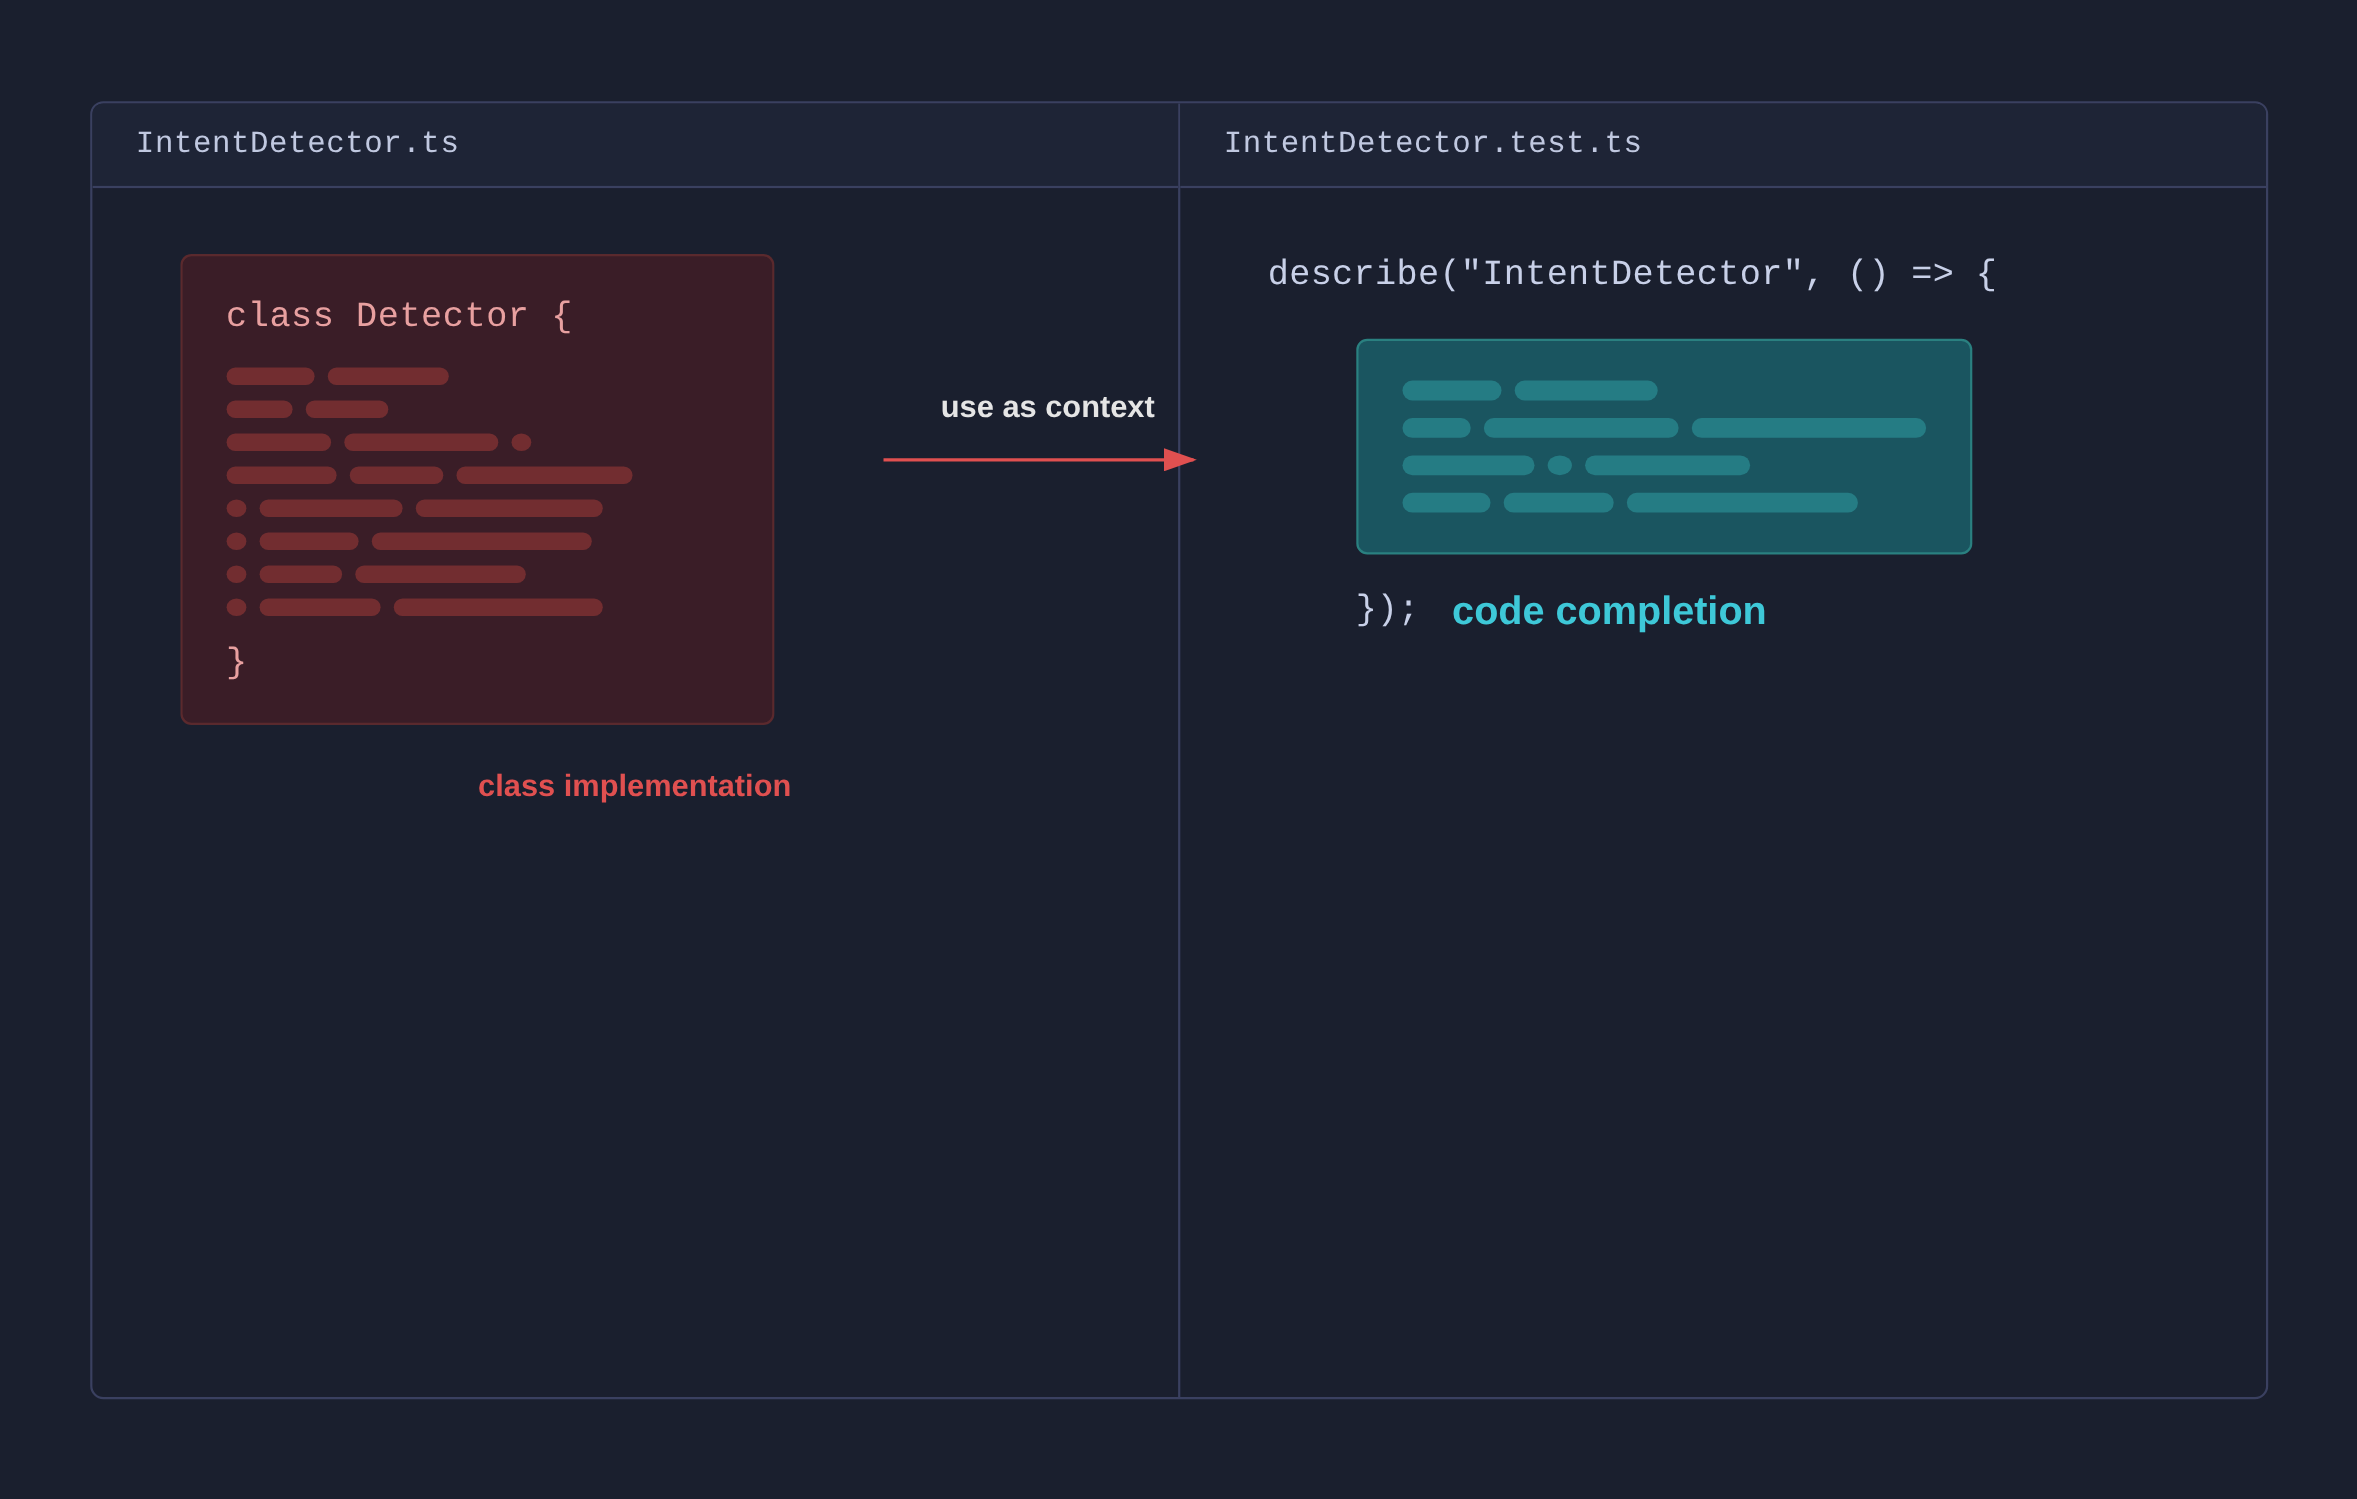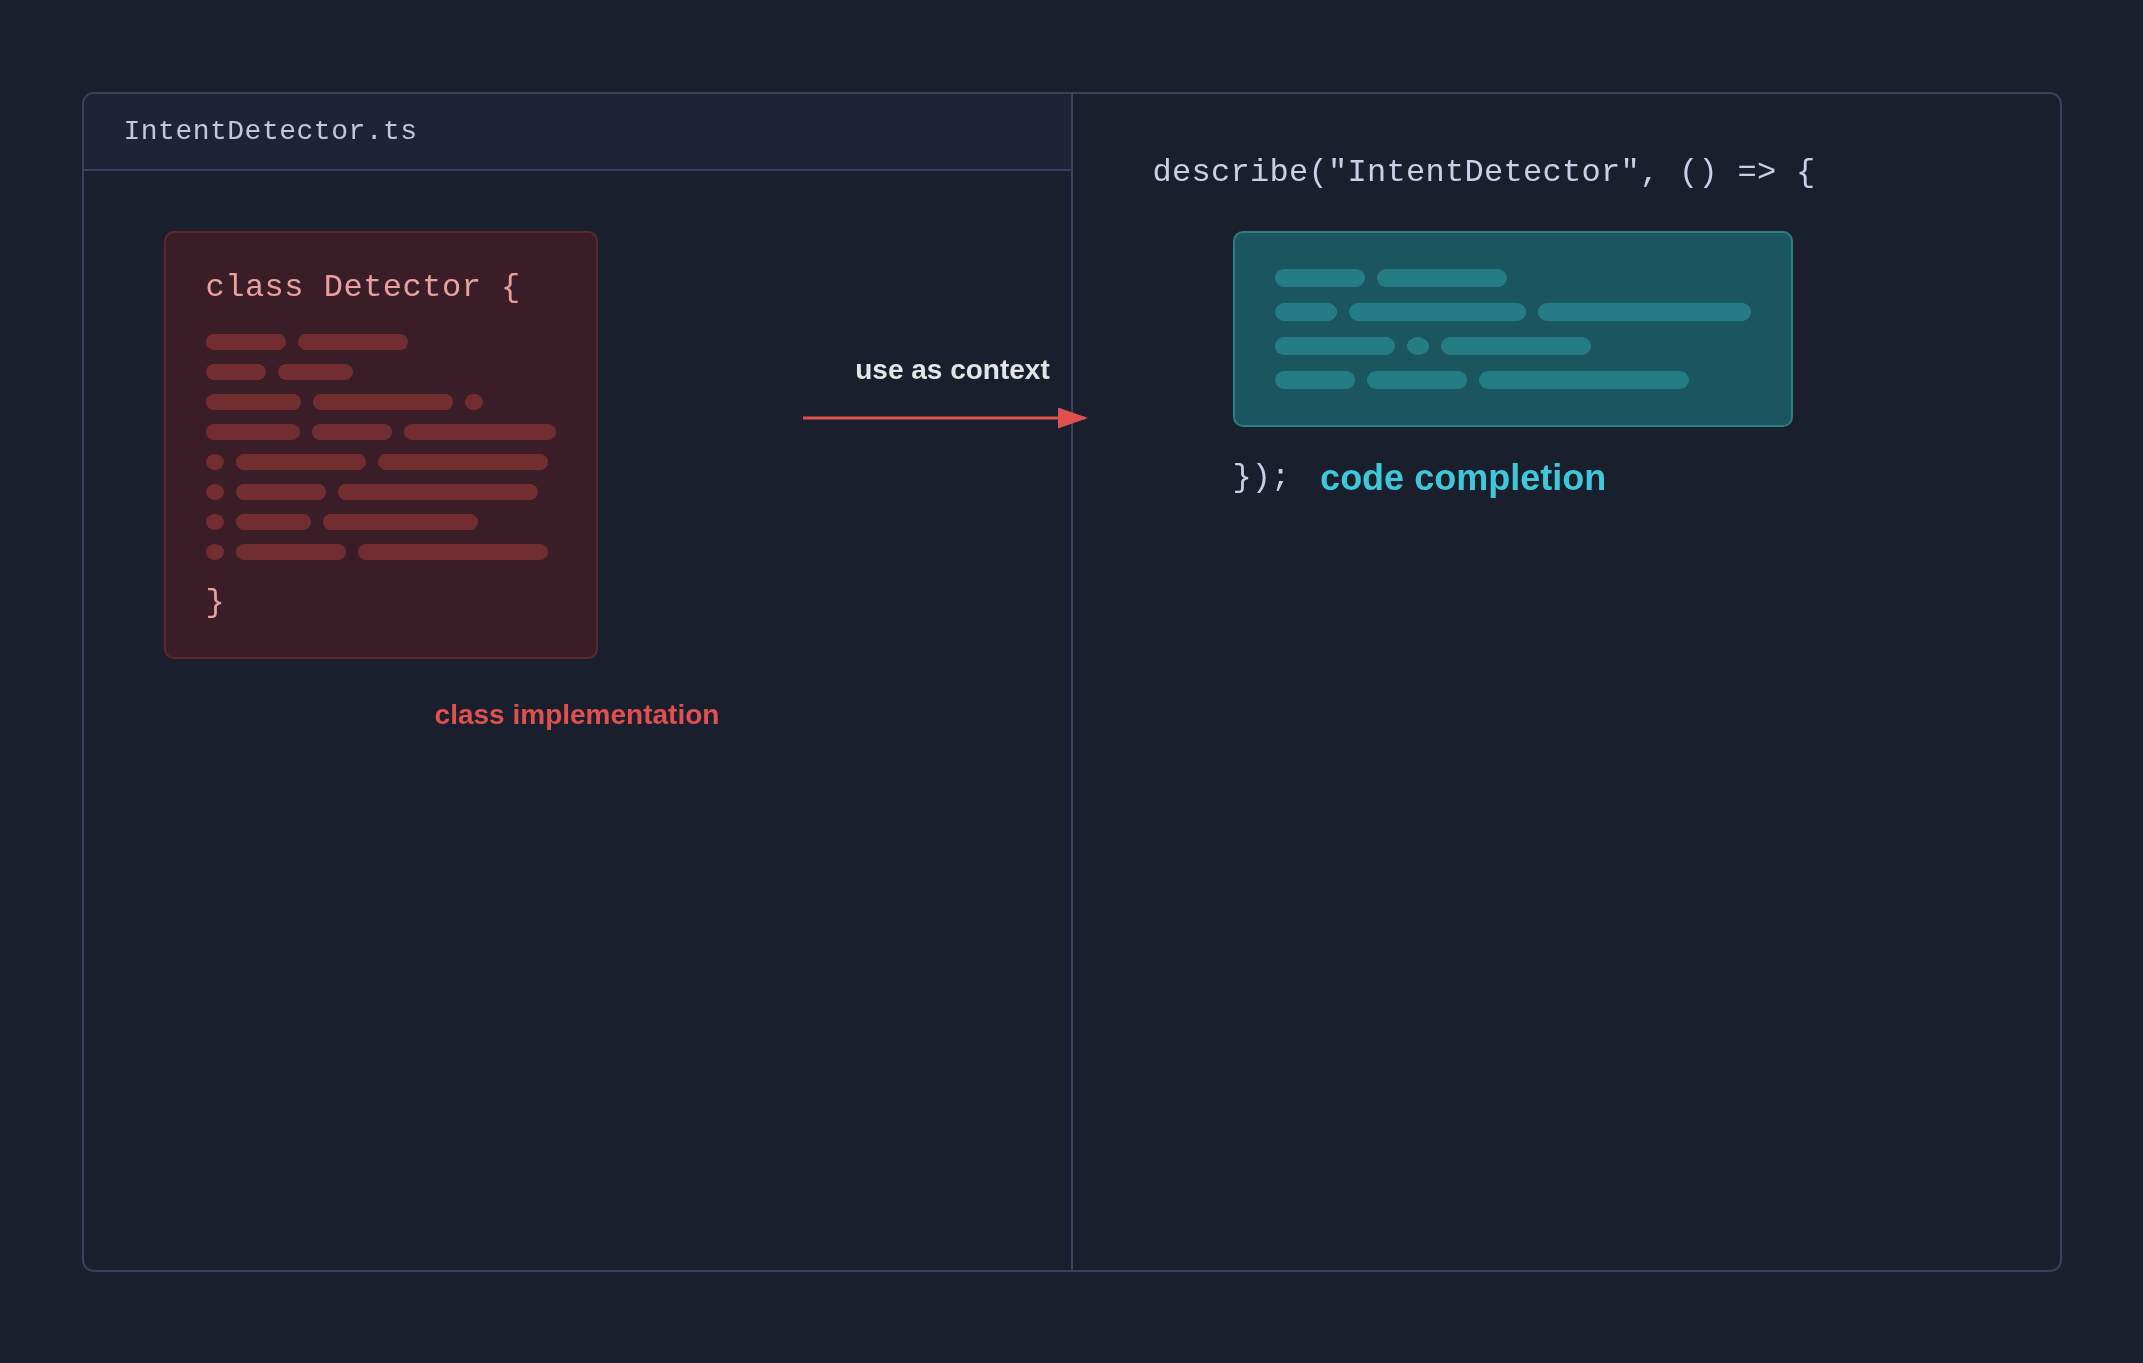--- a/index.html
+++ b/index.html
@@ -53,21 +53,21 @@
       align-items: flex-start;
       position: relative;
     }
 
     
     .class-box {
       border: 2px solid #c0504040;
       background: #7a1a1a55;
       border-radius: 10px;
       padding: 36px 40px 36px 40px;
-      width: 434px;
+      width: 540px;
       position: relative;
     }
 
     .class-title {
       font-size: 32px;
       color: #e8a0a0;
       margin-bottom: 28px;
       letter-spacing: 0.5px;
     }
 
@@ -265,20 +265,21 @@
           </div>
 
           <div class="closing-brace">}</div>
         </div>
 
         <div class="label-below">class implementation</div>
       </div>
     </div>
 
     <div class="panel" style="position:relative;">
+      <div class="panel-header">IntentDetector.test.ts</div>
       <div class="panel-body">
 
         <div class="describe-line">describe("IntentDetector", () =&gt; {</div>
 
         <div class="teal-box" style="margin-left:80px;">
           <div class="code-lines-right">
 
             <div class="code-line">
               <div class="pr-pill pr-1"></div>
               <div class="pr-pill pr-2"></div>

